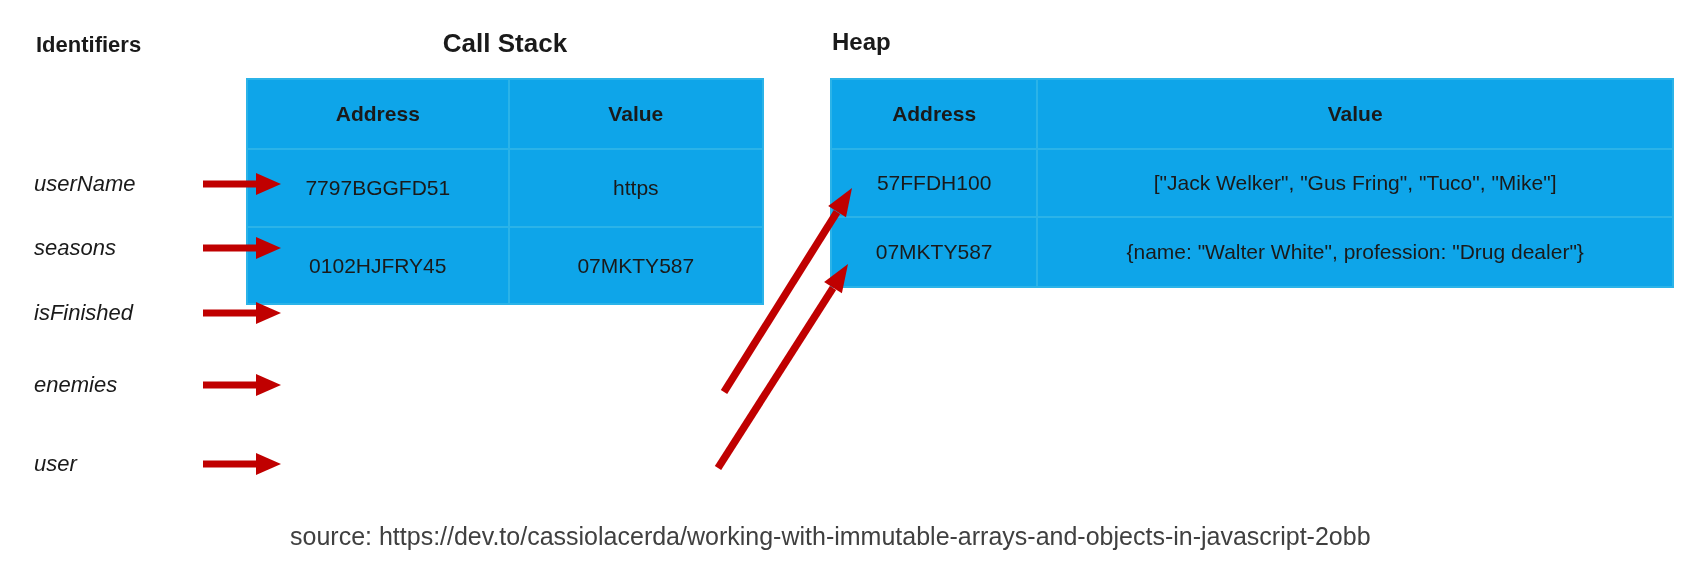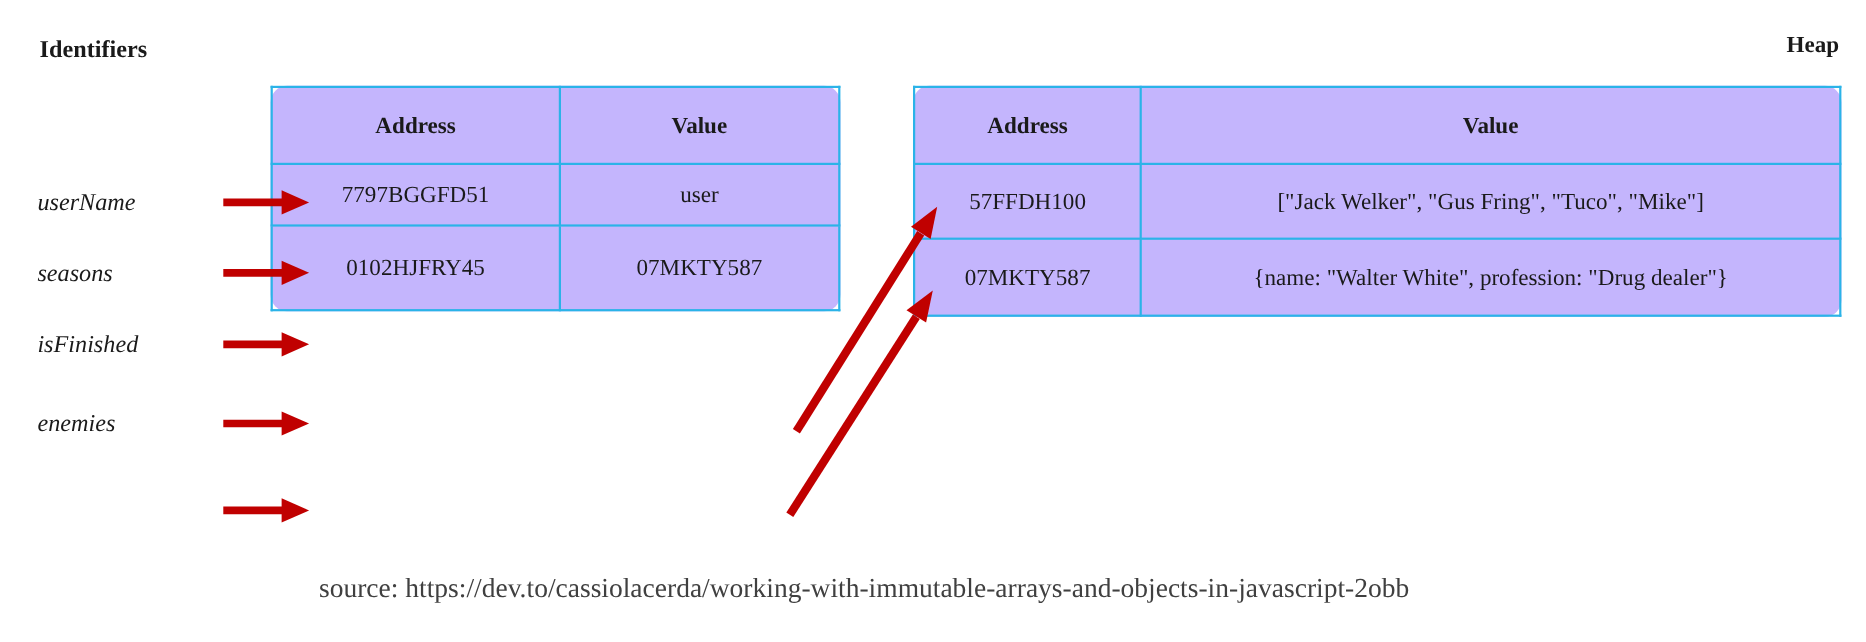--- a/index.html
+++ b/index.html
@@ -3,34 +3,34 @@
 <meta charset="utf-8">
 <style>
   :root{
     --table_border:#2BB3E8;
     --arrow_red:#C00000;
     --text:#1A1A1A;
   }
   html,body{margin:0;padding:0;background:#ffffff;}
   .canvas{
     position:relative;width:1696px;height:584px;background:#ffffff;overflow:hidden;
-    font-family:Liberation Serif, serif;color:var(--text);
+    font-family:Liberation Sans, sans-serif;color:var(--text);
   }
   .heading{position:absolute;font-weight:bold;white-space:nowrap;color:var(--text);}
   .identifiers-heading{left:36px;top:32px;font-size:22px;}
   .call-stack-heading{left:248px;top:28px;width:514px;text-align:center;font-size:26px;}
-  .heap-heading{left:832px;top:28px;width:840px;text-align:right;font-size:21px;}
+  .heap-heading{left:832px;top:28px;width:840px;text-align:left;font-size:24px;}
 
   .identifier{
     position:absolute;left:34px;width:170px;font-size:22px;font-style:italic;
     white-space:nowrap;line-height:30px;color:var(--text);
   }
 
   table.tbl{
-    position:absolute;border-collapse:collapse;table-layout:fixed;background:#c4b5fd;border-radius:15px;
+    position:absolute;border-collapse:collapse;table-layout:fixed;background:#0ea5e9;
   }
   table.tbl td{
     border:2.5px solid var(--table_border);
     text-align:center;vertical-align:middle;
     font-size:21px;color:var(--text);padding:0 6px;
     overflow:hidden;white-space:nowrap;
   }
   table.tbl tr.hdr td{font-weight:bold;}
   table.cs{left:246px;top:78px;width:518px;}
   table.heap{left:830px;top:78px;width:844px;}
@@ -43,40 +43,42 @@
   .source{
     position:absolute;left:290px;top:522px;font-size:25px;white-space:nowrap;color:#404040;
   }
 </style>
 </head>
 <body>
 
 <div class="canvas">
 
   <div class="heading identifiers-heading">Identifiers</div>
+  <div class="heading call-stack-heading">Call Stack</div>
   <div class="heading heap-heading">Heap</div>
 
   <div class="identifier" style="top:233px">seasons</div>
   <div class="identifier" style="top:169px">userName</div>
   <div class="identifier" style="top:370px">enemies</div>
   <div class="identifier" style="top:298px">isFinished</div>
+  <div class="identifier" style="top:449px">user</div>
 
   <table class="tbl cs">
     <colgroup>
         <col style="width:50.7%">
         <col>
       </colgroup>
     <tbody>
         <tr class="hdr" style="height:70px">
       <td>Address</td>
       <td>Value</td>
     </tr>
-    <tr style="height:56px">
+    <tr style="height:78px">
       <td>7797BGGFD51</td>
-      <td>user</td>
+      <td>https</td>
     </tr>
     <tr style="height:77px">
       <td>0102HJFRY45</td>
       <td>07MKTY587</td>
     </tr>
   </tbody>
     </table>
 
   <table class="tbl heap">
     <colgroup>

